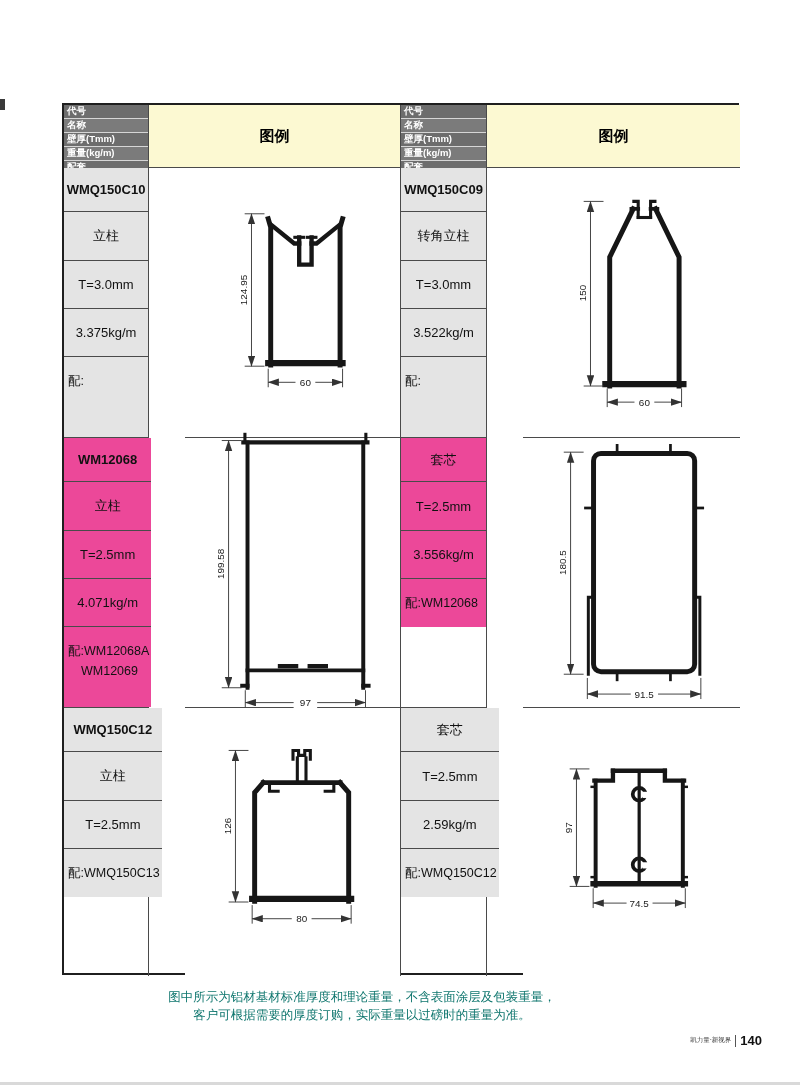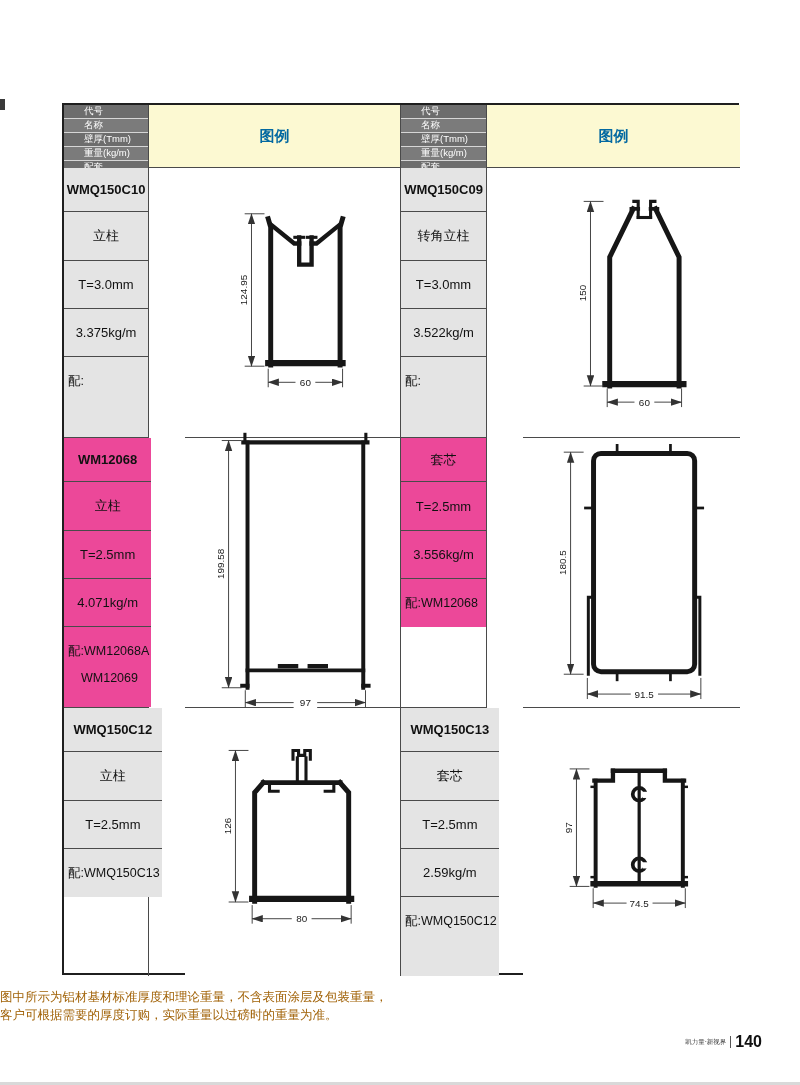--- a/index.html
+++ b/index.html
@@ -25,66 +25,66 @@
     border:2px solid #1f1f1f;
     background:#fff;
   }
   .cell { border-right:1px solid #4a4a4a; border-bottom:1px solid #4a4a4a; }
   .cell:nth-child(4n) { border-right:none; }
   .row-last { border-bottom:none; }
 
   
   .label-head { display:grid; grid-template-rows:repeat(5,1fr); background:#6d6d6d; }
   .hrow {
-    color:#fff; font-size:9.5px; font-weight:normal;
-    padding-left:20px; display:flex; align-items:center;
+    color:#fff; font-size:9.5px; font-weight:bold;
+    padding-left:3px; display:flex; align-items:center;
     border-bottom:1px solid #d6d6d6; background:#6d6d6d;
   }
   .hrow:nth-child(even){ background:#7b7b7b; }
   .hrow:last-child { border-bottom:none; }
   .legend-head {
     background:#fcf9d2;
     display:flex; align-items:center; justify-content:center;
-    font-size:15px; font-weight:bold; color:#0369a1;text-align:right;
+    font-size:15px; font-weight:bold; color:#000000;text-align:right;
   }
 
   
   .label-stack { display:grid; grid-template-rows:44px 49px 48px 48px auto; }
   .label-stack.gray  > div { background:#e4e4e4; }
   .label-stack.yellow> div { background:#ec4899; }
   .label-stack > div { border-bottom:1px solid #4a4a4a; }
   .label-stack > div:last-child { border-bottom:none; }
   .lcell { display:flex; align-items:center; justify-content:center; font-size:13px;text-align:center; }
   .lcell.code { font-weight:bold; font-size:13px; letter-spacing:0; }
   .lcell.match {
     display:block; text-align:left;
     padding:16px 2px 0 4px; font-size:12.5px;
   }
-  .match2 { padding-left:13px; margin-top:11px; }
+  .match2 { padding-left:13px; margin-top:4px; }
 
   
   .diagram { background:#fff; display:flex; align-items:center; justify-content:center;margin-left:36px; }
   svg { overflow:visible; }
   .prof  { stroke:#161616; fill:none; stroke-linecap:square; }
   .dim   { stroke:#444; stroke-width:0.8; fill:none; }
   .dimtxt{ font-size:8px; fill:#1a1a1a; font-family:"Liberation Sans",sans-serif; }
   .mask  { fill:#ffffff; stroke:none; }
 
   
   .note {
     position:absolute; left:0; top:988px; width:724px;
-    text-align:left; font-size:12.5px; line-height:18px; color:#a16207;
+    text-align:center; font-size:12.5px; line-height:18px; color:#0f766e;
   }
   .footer {
     position:absolute; right:38px; top:1033px;
     display:flex; align-items:center; gap:4px;
   }
   .footer-brand { font-size:6.5px; color:#3a3a3a; }
   .footer-sep { width:1px; height:12px; background:#555; }
-  .footer-page { font-size:16px; font-weight:bold; color:#111; }
+  .footer-page { font-size:13px; font-weight:bold; color:#111; }
 </style>
 </head>
 <body>
 
 <svg width="0" height="0" style="position:absolute" aria-hidden="true">
   <defs>
     <marker id="arr" markerWidth="10" markerHeight="8" refX="8.6" refY="3" orient="auto-start-reverse" markerUnits="userSpaceOnUse">
       <path d="M0,0 L9,3 L0,6 Z" fill="#333"></path>
     </marker>
   </defs>
@@ -255,21 +255,20 @@
       <path class="dim" d="M -13.5 2 V 124.5" marker-start="url(#arr)" marker-end="url(#arr)"></path>
       <text class="dimtxt" transform="translate(-17.5 63) rotate(-90)" text-anchor="middle">126</text>
       <path class="dim" d="M 0 127 V 142"></path>
       <path class="dim" d="M 80 127 V 142"></path>
       <path class="dim" d="M 0 138 H 80" marker-start="url(#arr)" marker-end="url(#arr)"></path>
       <rect class="mask" x="32" y="132.5" width="16" height="10"></rect>
       <text class="dimtxt" x="40" y="141" text-anchor="middle">80</text>
     </svg>
   </div>
   <div class="cell label-stack gray row-last">
-    <div class="lcell code">WMQ150C13</div>
     <div class="lcell">套芯</div>
     <div class="lcell">T=2.5mm</div>
     <div class="lcell">2.59kg/m</div>
     <div class="lcell match">配:WMQ150C12</div>
   </div>
   <div class="cell diagram row-last">
     <svg width="141" height="159" viewBox="-26 -4 114 128">
       <path class="prof" stroke-width="3.5" d="M 16 2 H 58"></path>
       <path class="prof" stroke-width="3.5" d="M 16 2 V 10 H 1"></path>
       <path class="prof" stroke-width="3.5" d="M 58 2 V 10 H 73.5"></path>

